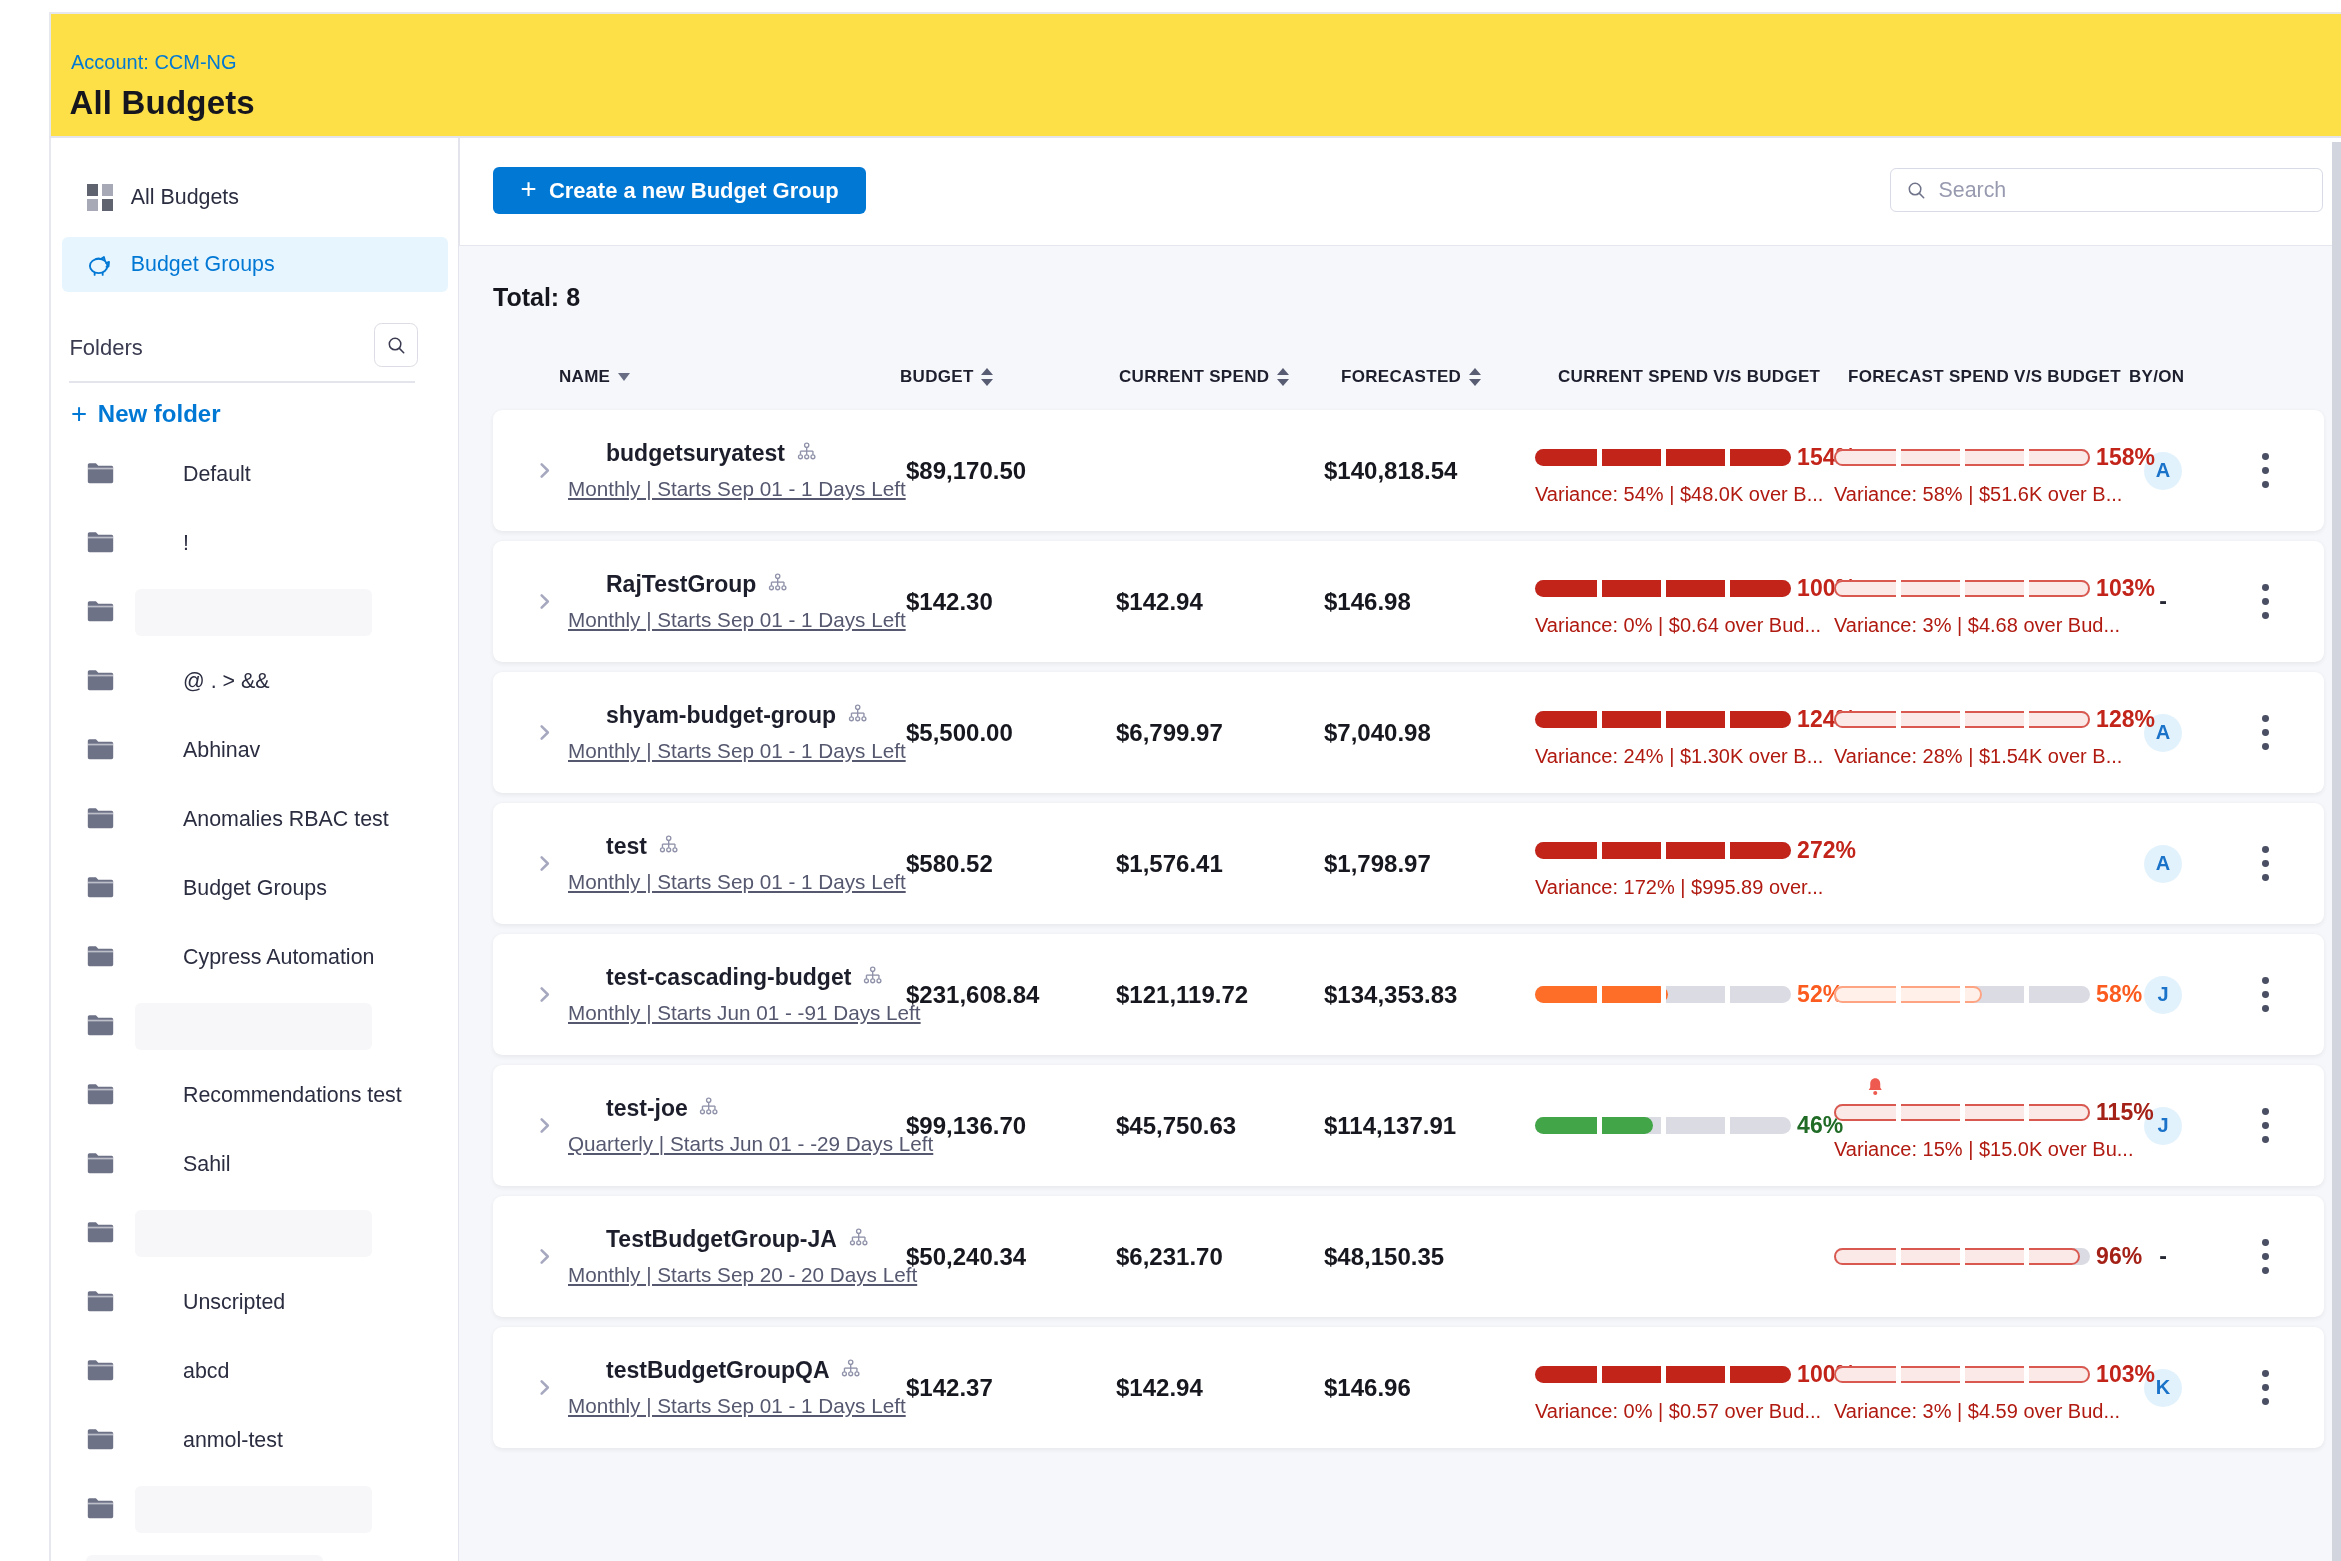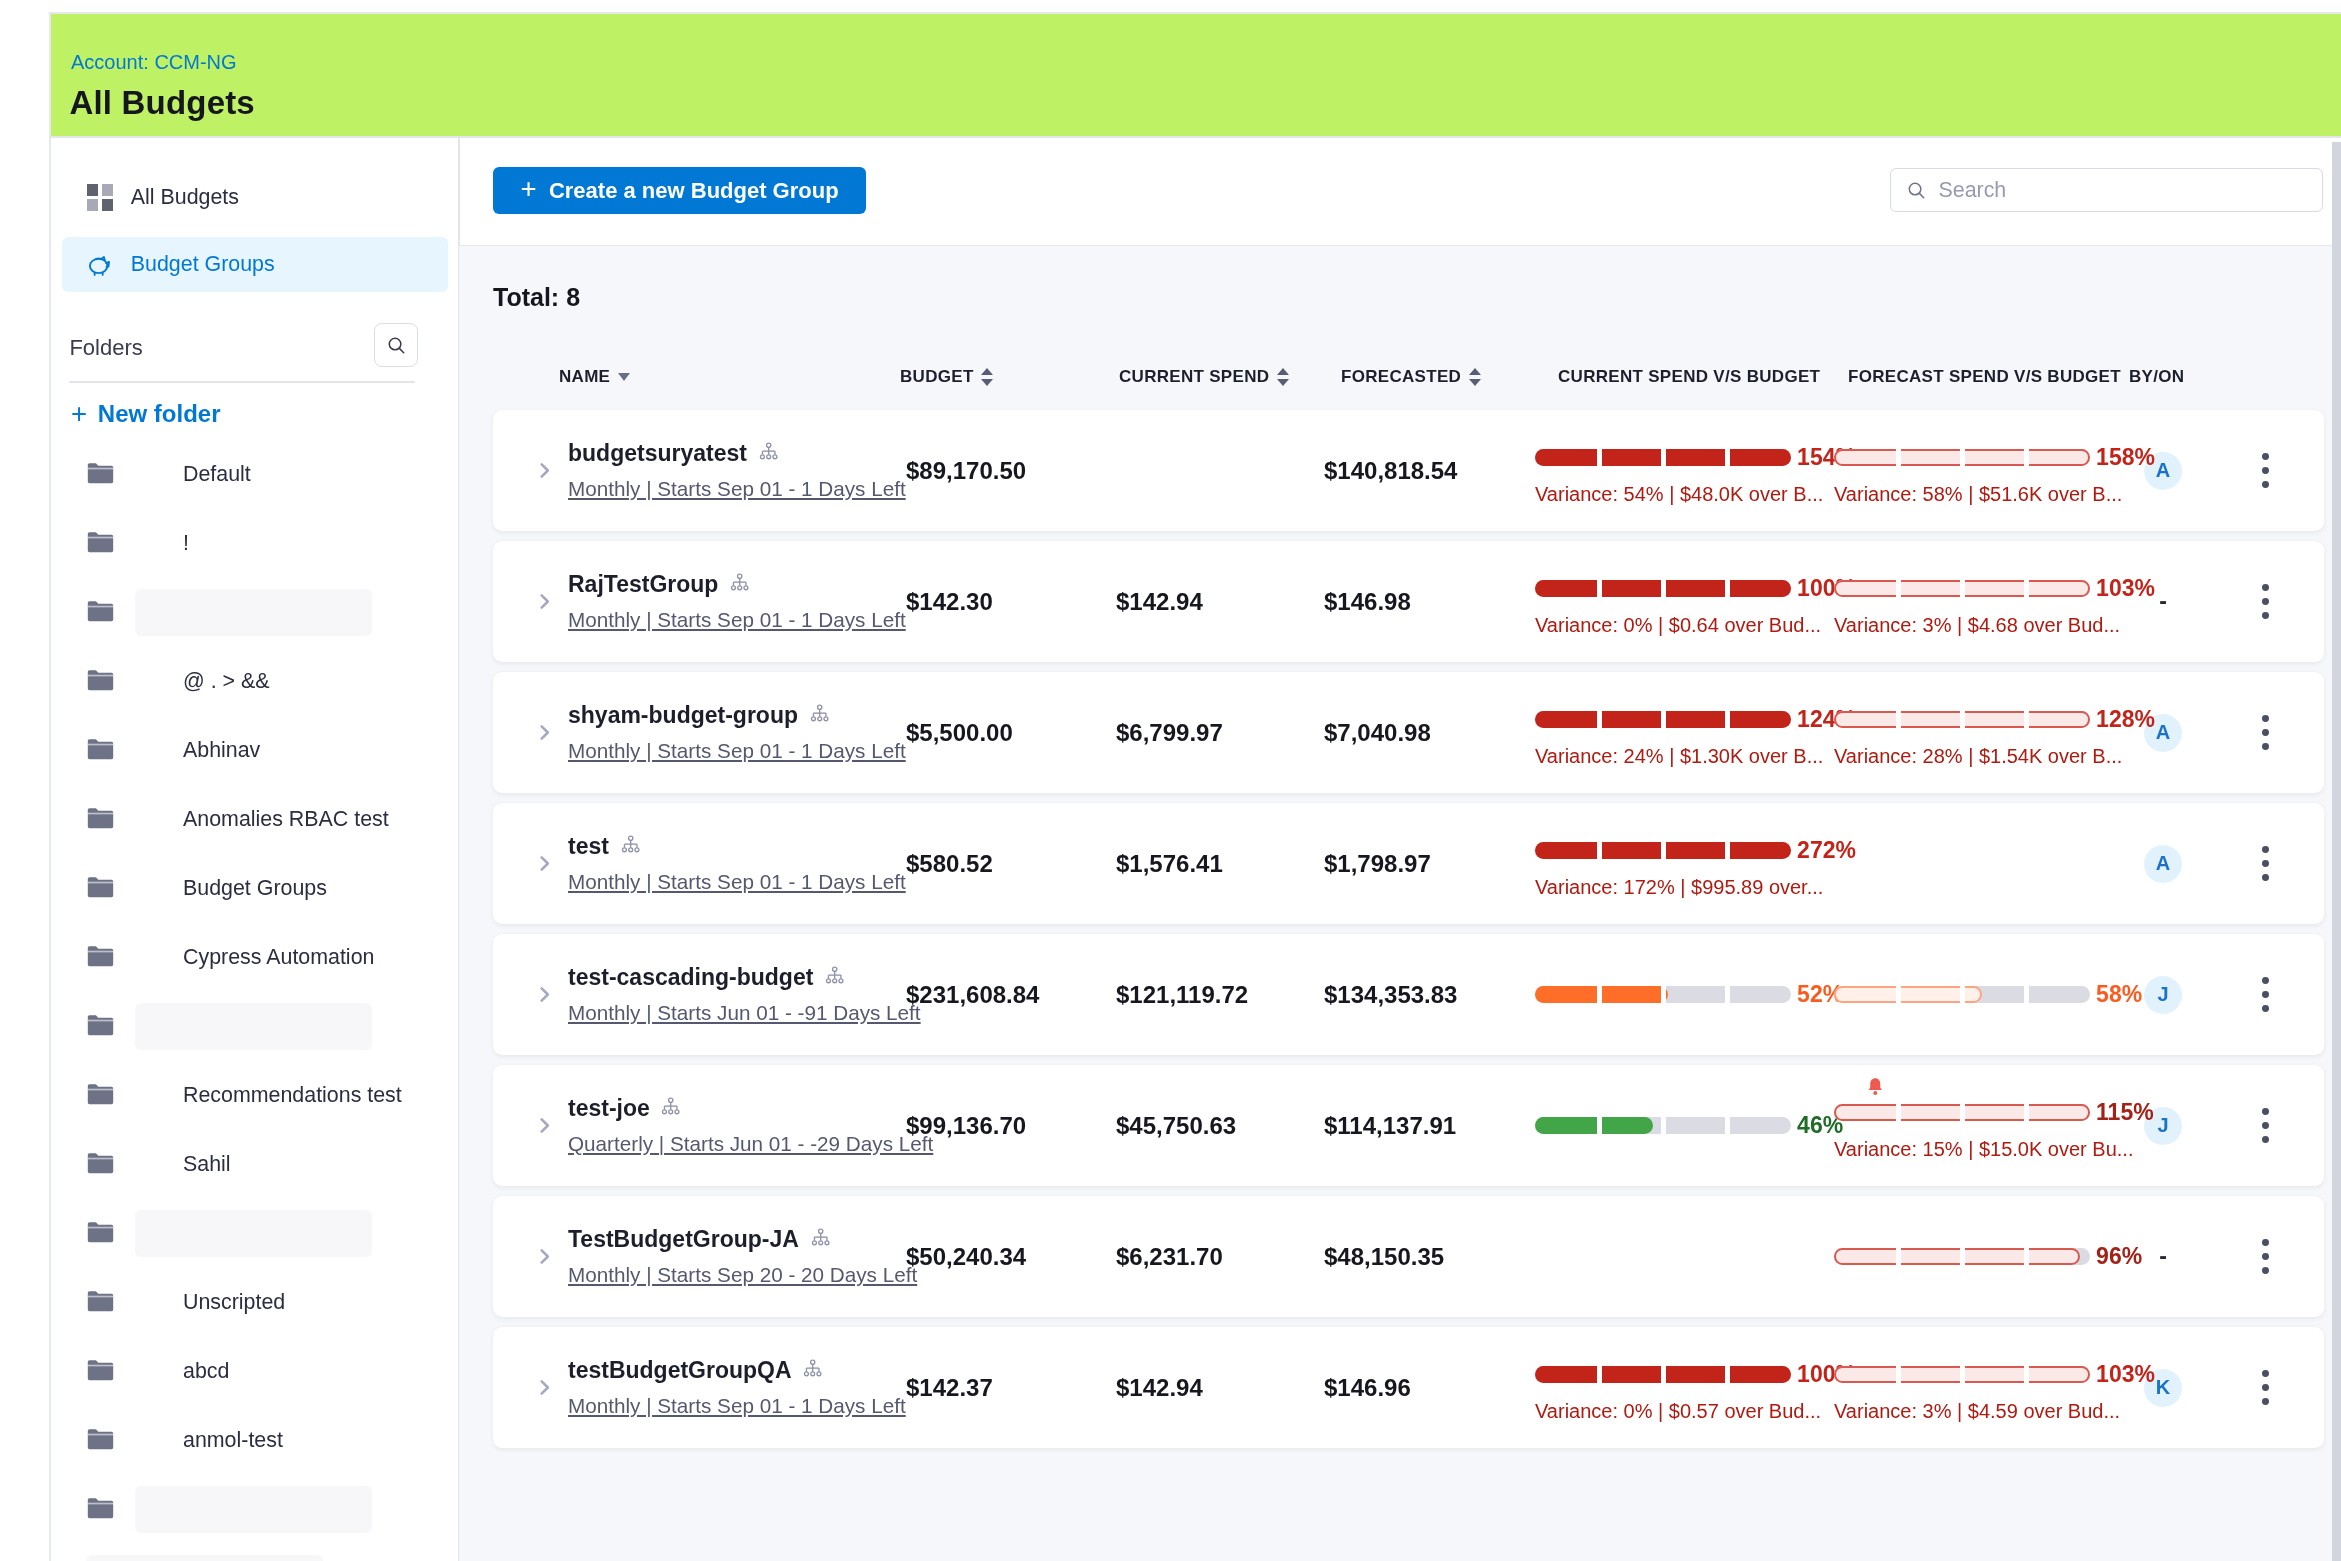--- a/index.html
+++ b/index.html
@@ -5,21 +5,21 @@
   * { box-sizing: border-box; margin: 0; padding: 0; }
   html, body { width: 2342px; height: 1561px; overflow: hidden; background: #fff;
     font-family: "Liberation Sans", "DejaVu Sans", sans-serif; color: #1d1e2b; }
   #app { position: relative; width: 2342px; height: 1561px; background: #fff; }
 
   
   .hair-top { position: absolute; left: 49px; top: 12.2px; right: 0; height: 1.5px; background: #e7e8ee; }
   .hair-left { position: absolute; left: 49px; top: 12.2px; bottom: 0; width: 1.5px; background: #e7e8ee; }
 
   
-  .hdr { position: absolute; left: 51px; top: 13.8px; right: 0; height: 122px; background: #bef264; }
+  .hdr { position: absolute; left: 51px; top: 13.8px; right: 0; height: 122px; background: #fde047; }
   .account-link { position: absolute; left: 20px; top: 37px; font-size: 20px; color: #0278d5; cursor: pointer; }
   .page-title { position: absolute; left: 18.4px; top: 70px; font-size: 33px; font-weight: 800; color: #15161e; letter-spacing: 0.2px; }
   .hdr-divider { position: absolute; left: 49px; top: 136px; right: 0; height: 1.5px; background: #e4e5ec; }
 
   
   .sidebar { position: absolute; left: 51px; top: 138px; width: 407px; bottom: 0; background: #fff; overflow: hidden; }
   .side-divider { position: absolute; left: 458px; top: 138px; bottom: 0; width: 1.5px; background: #e4e5ec; }
   .nav-item { position: absolute; left: 10.7px; width: 386px; height: 55px; display: flex; align-items: center;
     gap: 17px; padding-left: 24.5px; border-radius: 6.1px; cursor: pointer; font-size: 21.4px; color: #2b2d40; }
   .nav-item.sel { background: #e7f5ff; color: #0278d5; }
@@ -68,21 +68,21 @@
   .sort-ic .up { border-bottom: 7.7px solid #585d73; }
   .sort-ic .dn { border-top: 7.7px solid #585d73; }
 
   .cards { position: absolute; left: 34px; top: 164px; width: 1831px; display: flex; flex-direction: column; gap: 10px; }
   .row-card { position: relative; width: 1831px; height: 121px; background: #fff; border-radius: 9.2px;
     box-shadow: 0 1.5px 4.6px rgba(40,41,61,0.07); }
   .chev { position: absolute; left: 40px; top: 0; bottom: 0; display: flex; align-items: center; cursor: pointer; }
   .cell-name { position: absolute; left: 75px; top: 0; bottom: 0; display: flex; flex-direction: column;
     justify-content: center; gap: 9.2px; }
   .name-line { display: flex; align-items: center; gap: 10.7px; }
-  .r-name { font-size: 23px; font-weight: 700; color: #1d1e2b; cursor: pointer; }
+  .r-name { font-size: 23px; font-weight: 700; color: #1d1e2b; cursor: pointer; margin-left: 38px; }
   .r-period { font-size: 20.7px; color: #55586f; text-decoration: underline; }
   .money { position: absolute; top: 0; bottom: 0; display: flex; align-items: center; font-size: 24px; font-weight: 700; color: #17181f; }
   .budget-cell { left: 413px; }
   .current-cell { left: 623px; }
   .forecast-cell { left: 831px; }
 
   .zone { position: absolute; top: 0; bottom: 0; width: 300px; }
   .zone1 { left: 1042px; }
   .zone2 { left: 1341px; }
   .bar-line { position: absolute; left: 0; display: flex; align-items: center; gap: 6.1px; height: 18.4px; z-index: 2; }

